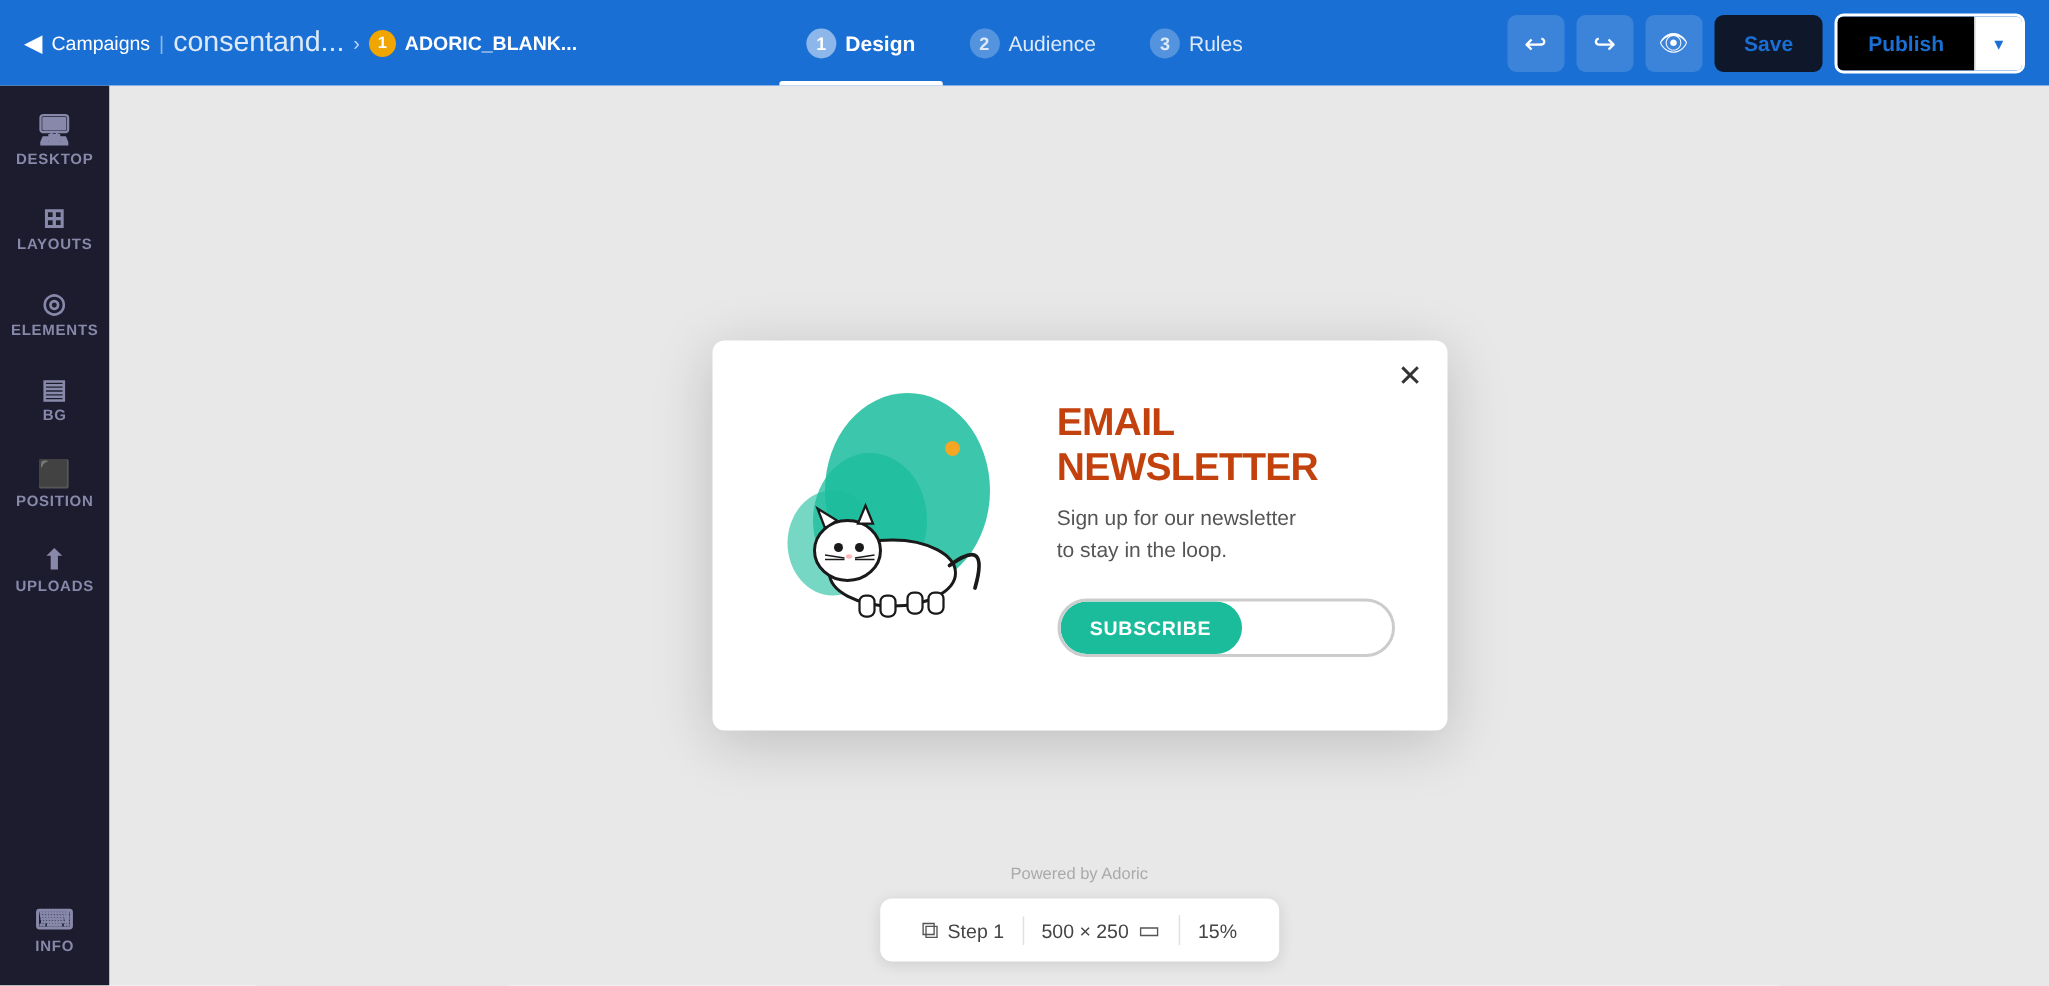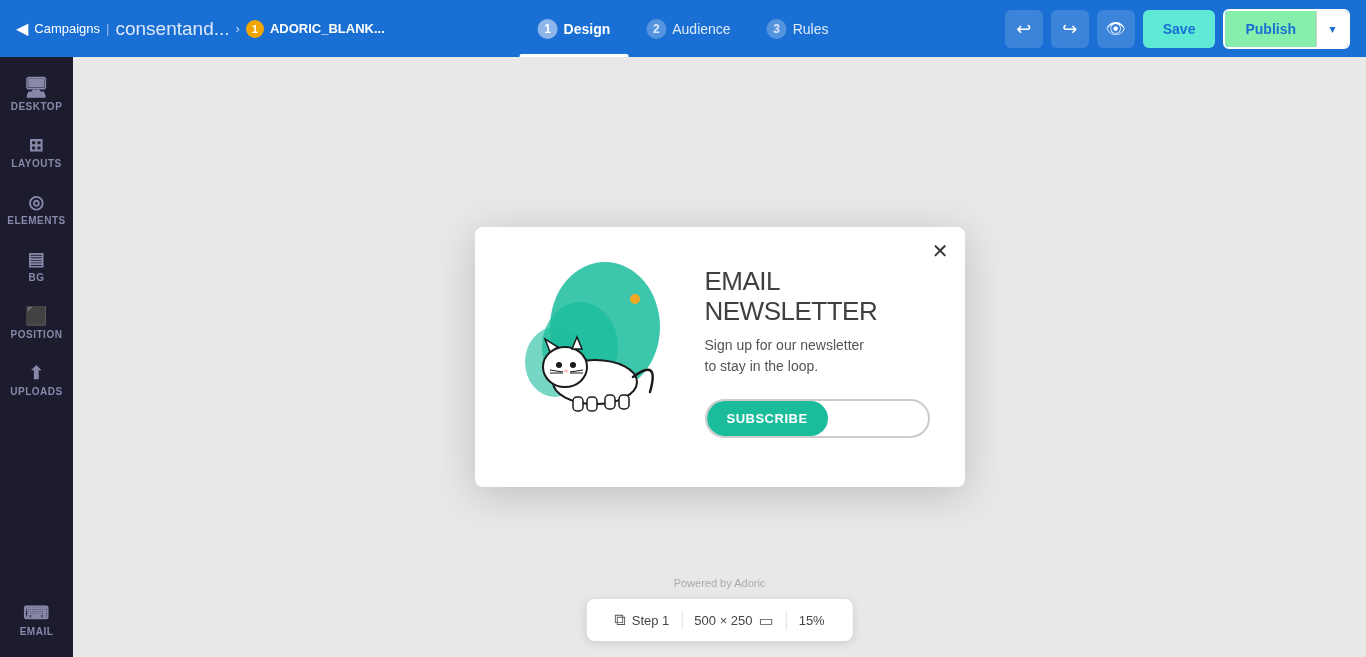--- a/index.html
+++ b/index.html
@@ -77,39 +77,39 @@
       background: rgba(255,255,255,0.15);
       border: none;
       border-radius: 6px;
       width: 38px; height: 38px;
       display: flex; align-items: center; justify-content: center;
       cursor: pointer;
       color: #fff;
       font-size: 18px;
     }
     .save-btn {
-      background: #5eead4;
+      background: #0f172a;
       color: #1a6fd4;
       border: none;
       border-radius: 6px;
       padding: 0 20px;
       height: 38px;
       font-size: 14px;
       font-weight: 600;
       cursor: pointer;
     }
     .publish-group {
       display: flex;
       align-items: center;
       border-radius: 6px;
       overflow: hidden;
       border: 2px solid #fff;
     }
     .publish-btn {
-      background: #86efac;
+      background: #000000;
       color: #1a6fd4;
       border: none;
       padding: 0 20px;
       height: 36px;
       font-size: 14px;
       font-weight: 700;
       cursor: pointer;
     }
     .publish-dropdown {
       background: #fff;
@@ -198,22 +198,22 @@
       position: relative;
     }
 
     
     .popup-content {
       flex: 1;
       padding-top: 10px;
     }
     .popup-title {
       font-size: 26px;
-      font-weight: 400;
-      color: #404040;
+      font-weight: 700;
+      color: #c2410c;
       line-height: 1.15;
       letter-spacing: -0.5px;
       text-transform: uppercase;
     }
     .popup-subtitle {
       font-size: 14px;
       color: #555;
       margin-top: 8px;
       line-height: 1.5;
     }
@@ -344,21 +344,21 @@
     <div class="sidebar-item">
       <span class="si-icon" style="font-size:18px;">⬛</span>
       <span>POSITION</span>
     </div>
     <div class="sidebar-item">
       <span class="si-icon" style="font-size:18px;">⬆</span>
       <span>UPLOADS</span>
     </div>
     <div class="sidebar-item" style="margin-top:auto;margin-bottom:10px;">
       <span class="si-icon" style="font-size:18px;">⌨</span>
-      <span>EMAIL</span>
+      <span>INFO</span>
     </div>
   </div>
 
   <div id="canvas">
 
     <div class="popup-modal">
       <button class="popup-close">✕</button>
 
       <div class="popup-inner">
 

